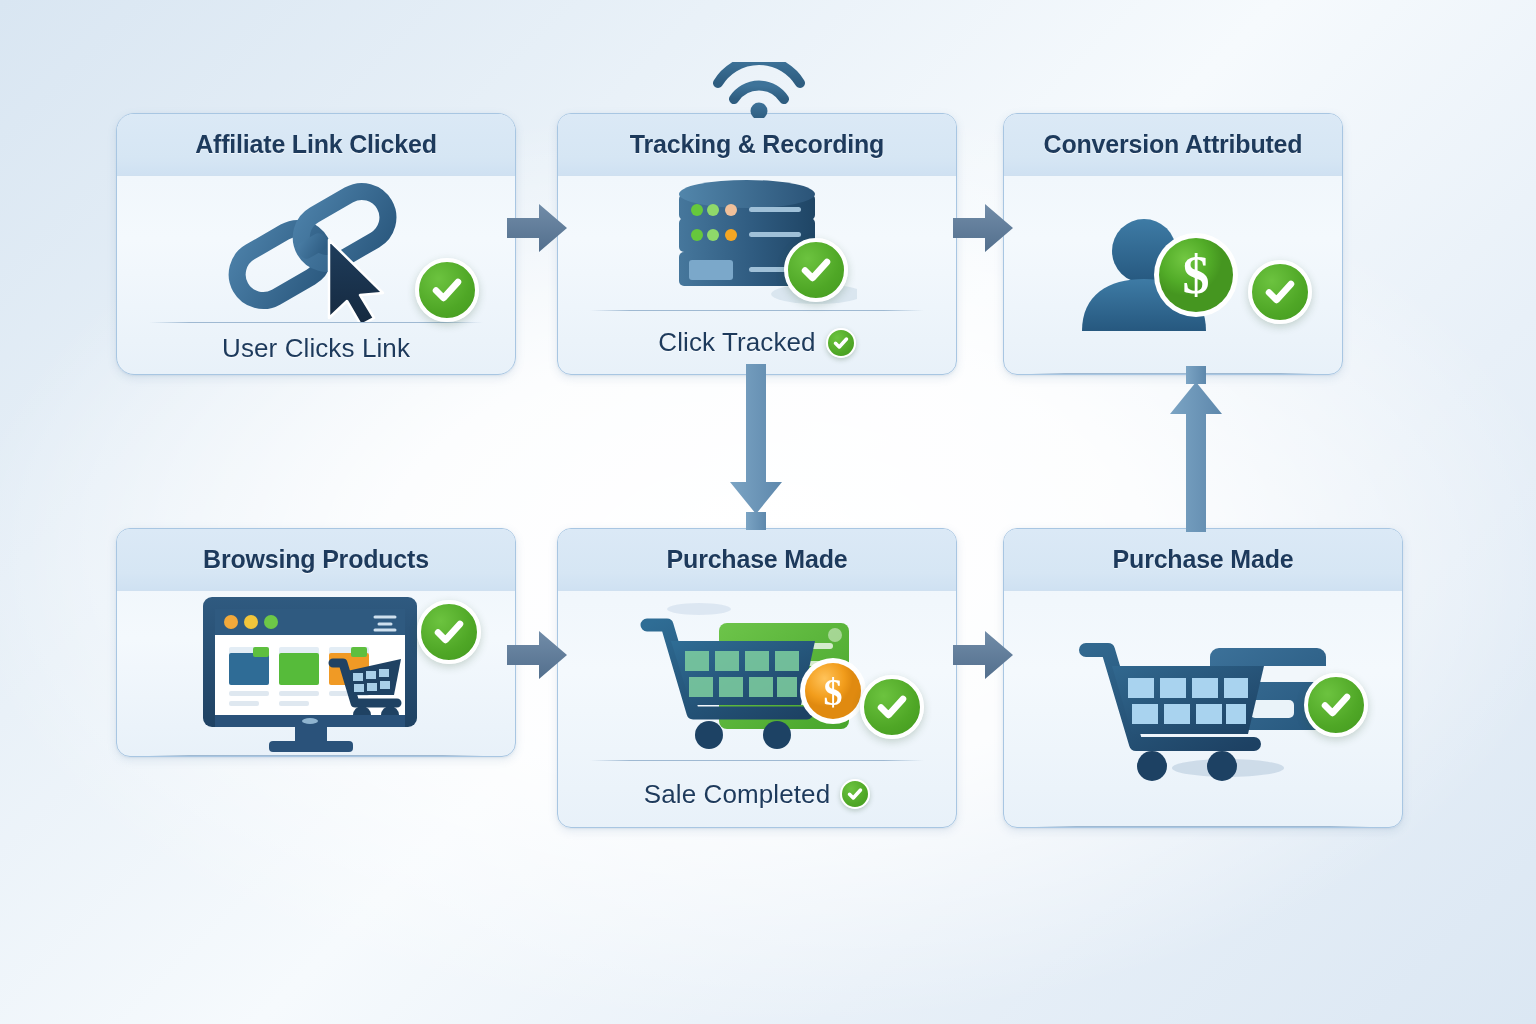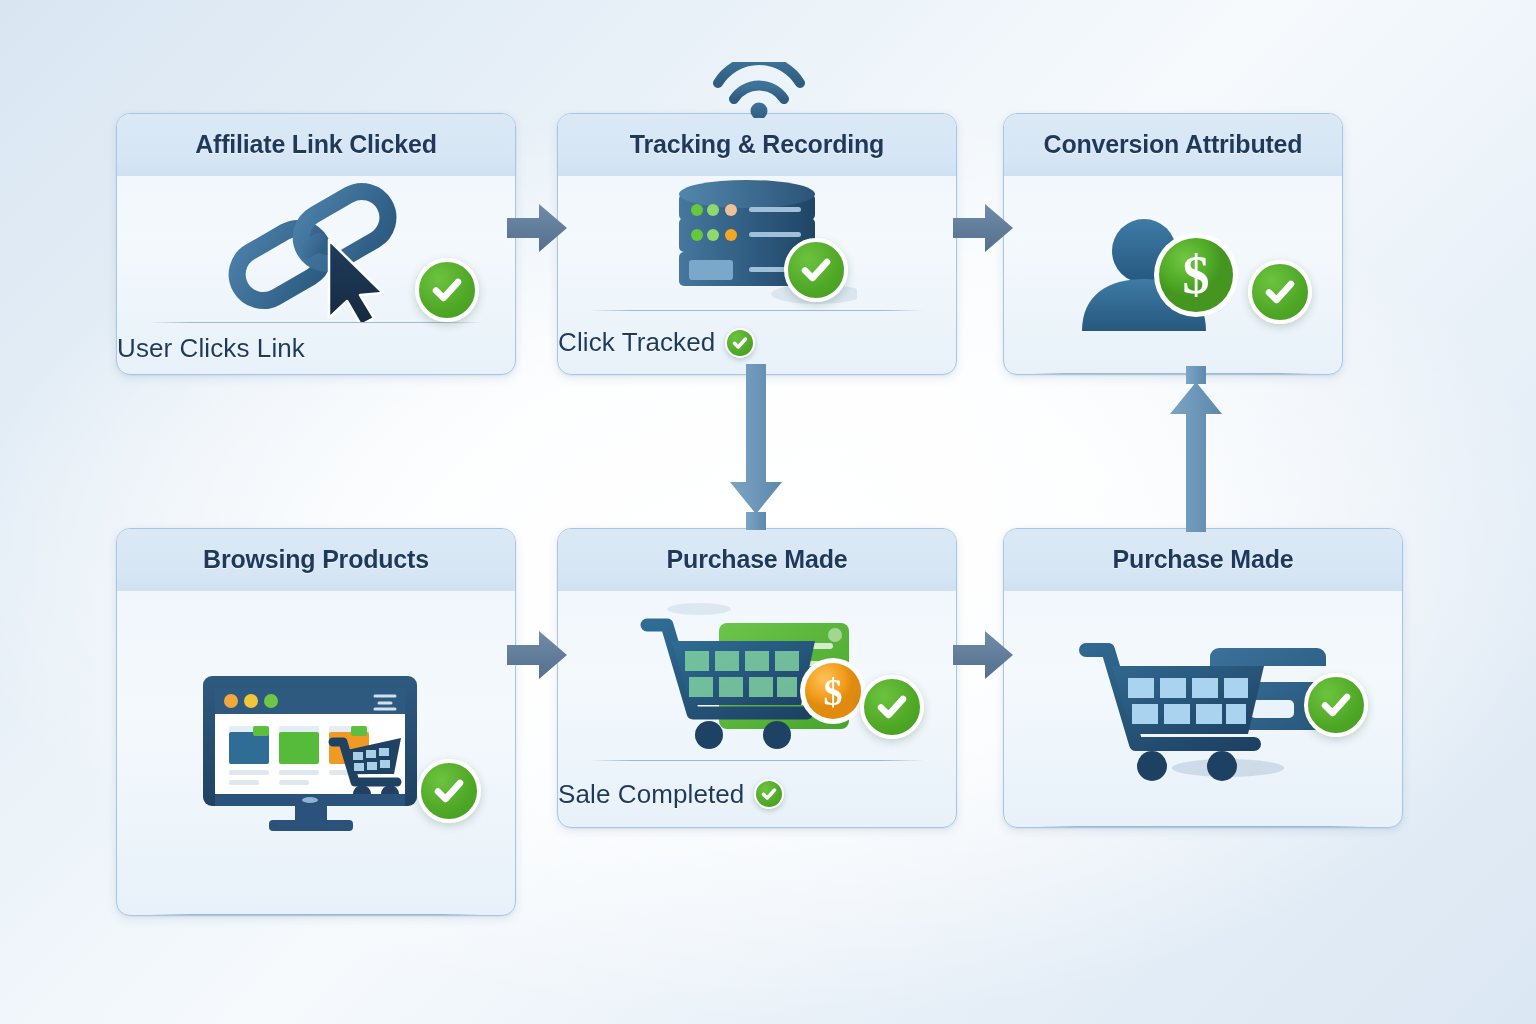--- a/index.html
+++ b/index.html
@@ -42,21 +42,21 @@
   .icon-area {
     position:relative; flex:1; width:100%;
     display:flex; align-items:center; justify-content:center;
   }
   .divider {
     width:84%; height:1.5px;
     background:linear-gradient(90deg,rgba(150,180,210,0) 0%,#9fb9d2 12%,#9fb9d2 88%,rgba(150,180,210,0) 100%);
   }
   .card-footer {
     height:66px; width:100%;
-    display:flex; align-items:center; justify-content:flex-start; gap:10px;
+    display:flex; align-items:center; justify-content:center; gap:10px;
   }
   .card-label {
     font-size:26px; color:#1d3a5c; letter-spacing:0.1px;
     text-shadow:0 1px 1px rgba(255,255,255,0.75); white-space:nowrap;
   }
 
   
   .check-big {
     position:absolute; width:64px; height:64px; border-radius:50%;
     background:radial-gradient(circle at 35% 30%, #6cc33f 0%, #4fa726 60%, #43991f 100%);
@@ -90,21 +90,21 @@
       <linearGradient id="wifiG" x1="0" y1="0" x2="0" y2="1">
         <stop offset="0%" stop-color="#3e7399"></stop>
           <stop offset="100%" stop-color="#2e5d80"></stop>
       </linearGradient>
     </defs>
     <path d="M9,21 A48,48 0 0 1 91,21" fill="none" stroke="url(#wifiG)" stroke-width="10" stroke-linecap="round"></path>
     <path d="M25,37 A30,30 0 0 1 75,37" fill="none" stroke="url(#wifiG)" stroke-width="10" stroke-linecap="round"></path>
     <circle cx="50" cy="49" r="8.5" fill="url(#wifiG)"></circle>
   </svg>
 
-  <div class="card" style="left:116px; top:113px; width:400px; height:262px;">
+  <div class="card" style="left:116px; top:113px; width:400px; height:262px;border-radius:18px;">
     <div class="card-header">
       <div class="card-title">Affiliate Link Clicked</div>
     </div>
     <div class="card-body">
       <div class="icon-area">
 
         <svg width="210" height="140" viewBox="0 0 210 140" style="margin-top:6px;">
           <defs>
             <linearGradient id="linkG" x1="0" y1="0" x2="1" y2="1">
               <stop offset="0%" stop-color="#4a7ea6"></stop>
@@ -214,21 +214,21 @@
       </div>
       <div class="divider"></div>
       <div class="check-big" style="right:30px; bottom:50px;">
         <svg class="check-glyph" width="36" height="36" viewBox="0 0 36 36">
           <path d="M7,18.5 L14.5,26 L29,10" fill="none" stroke="#ffffff" stroke-width="6.5" stroke-linecap="round" stroke-linejoin="round"></path>
         </svg>
       </div>
     </div>
   </div>
 
-  <div class="card" style="left:116px; top:528px; width:400px; height:388px;">
+  <div class="card" style="left:116px; top:528px; width:400px; height:229px;">
     <div class="card-header">
       <div class="card-title">Browsing Products</div>
     </div>
     <div class="card-body">
       <div class="icon-area">
         <svg width="250" height="164" viewBox="0 0 250 164">
           <defs>
             <linearGradient id="monG" x1="0" y1="0" x2="0" y2="1">
               <stop offset="0%" stop-color="#2f5a80"></stop>
                 <stop offset="100%" stop-color="#1f4263"></stop>

